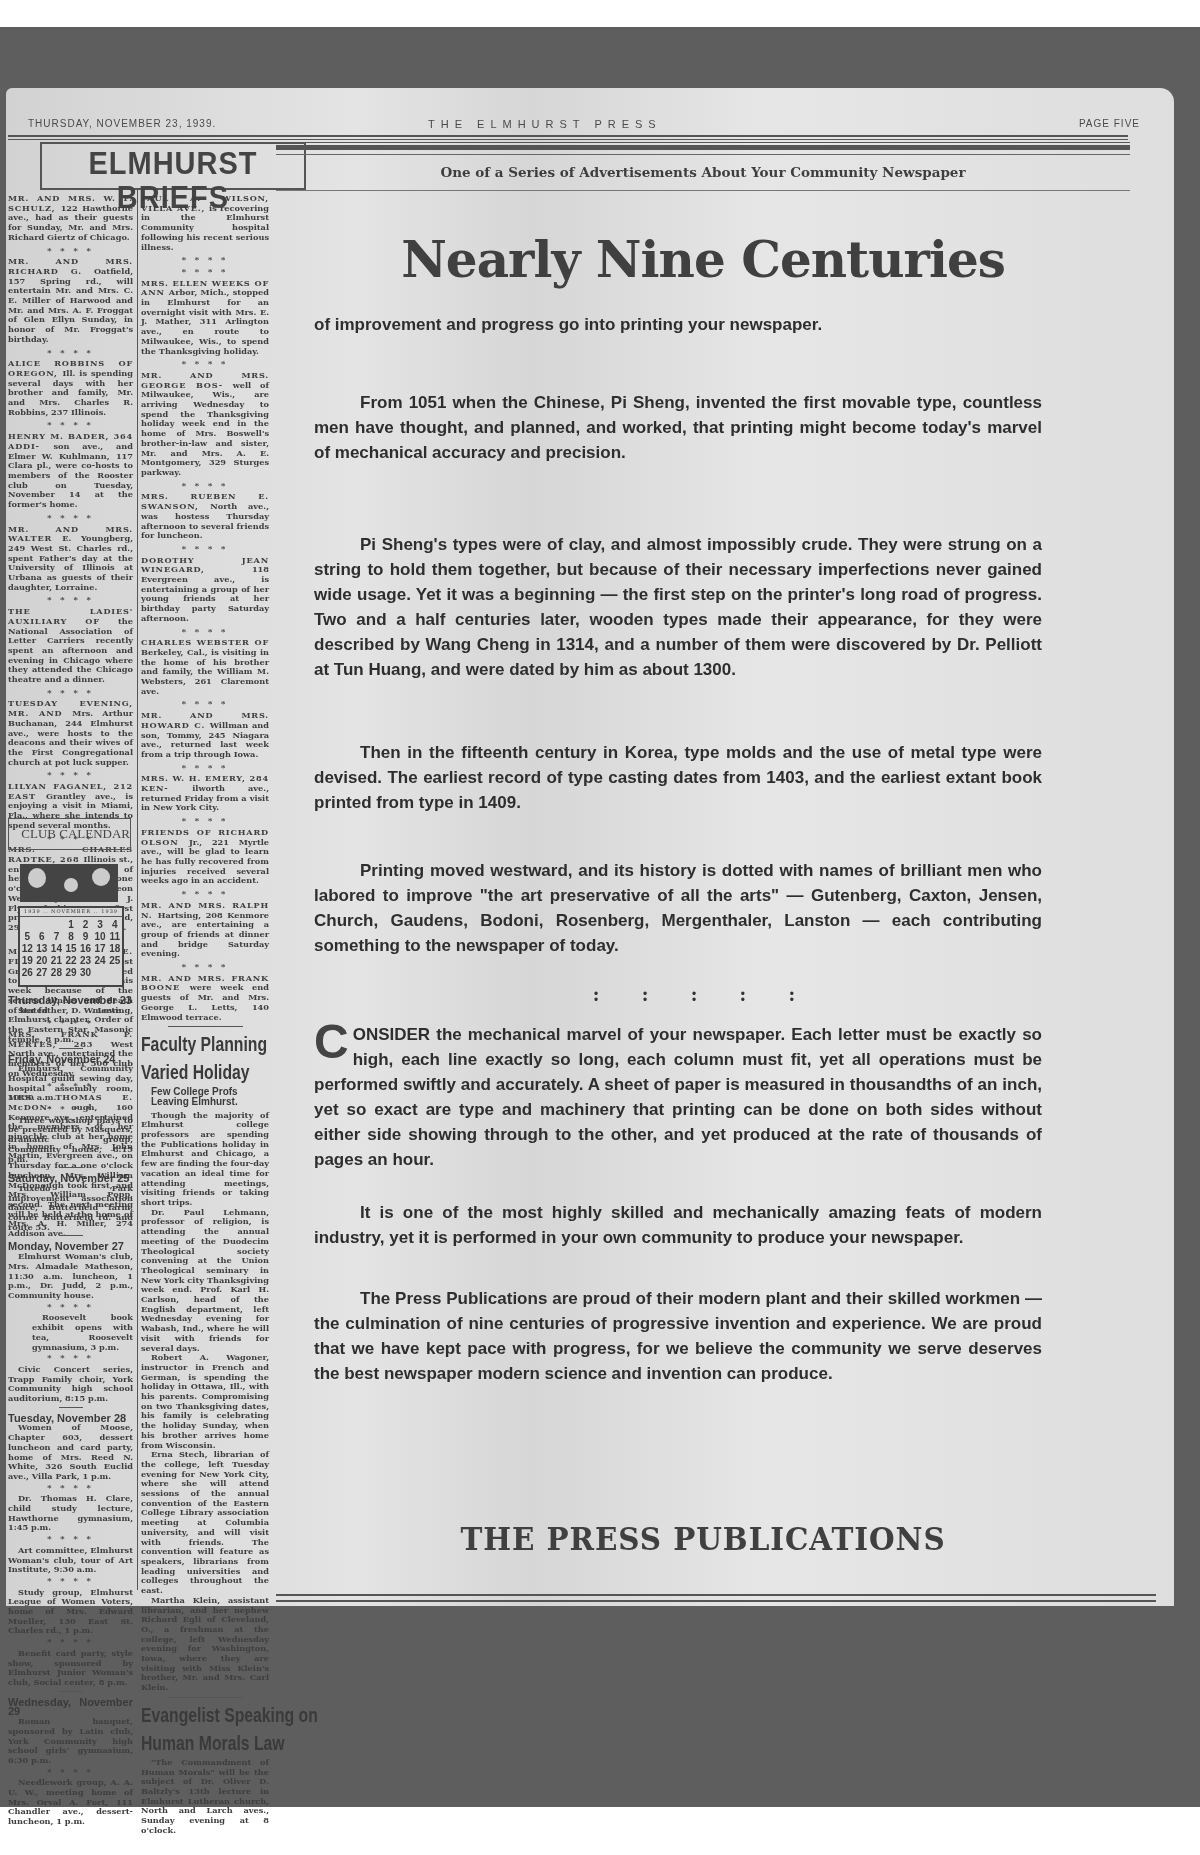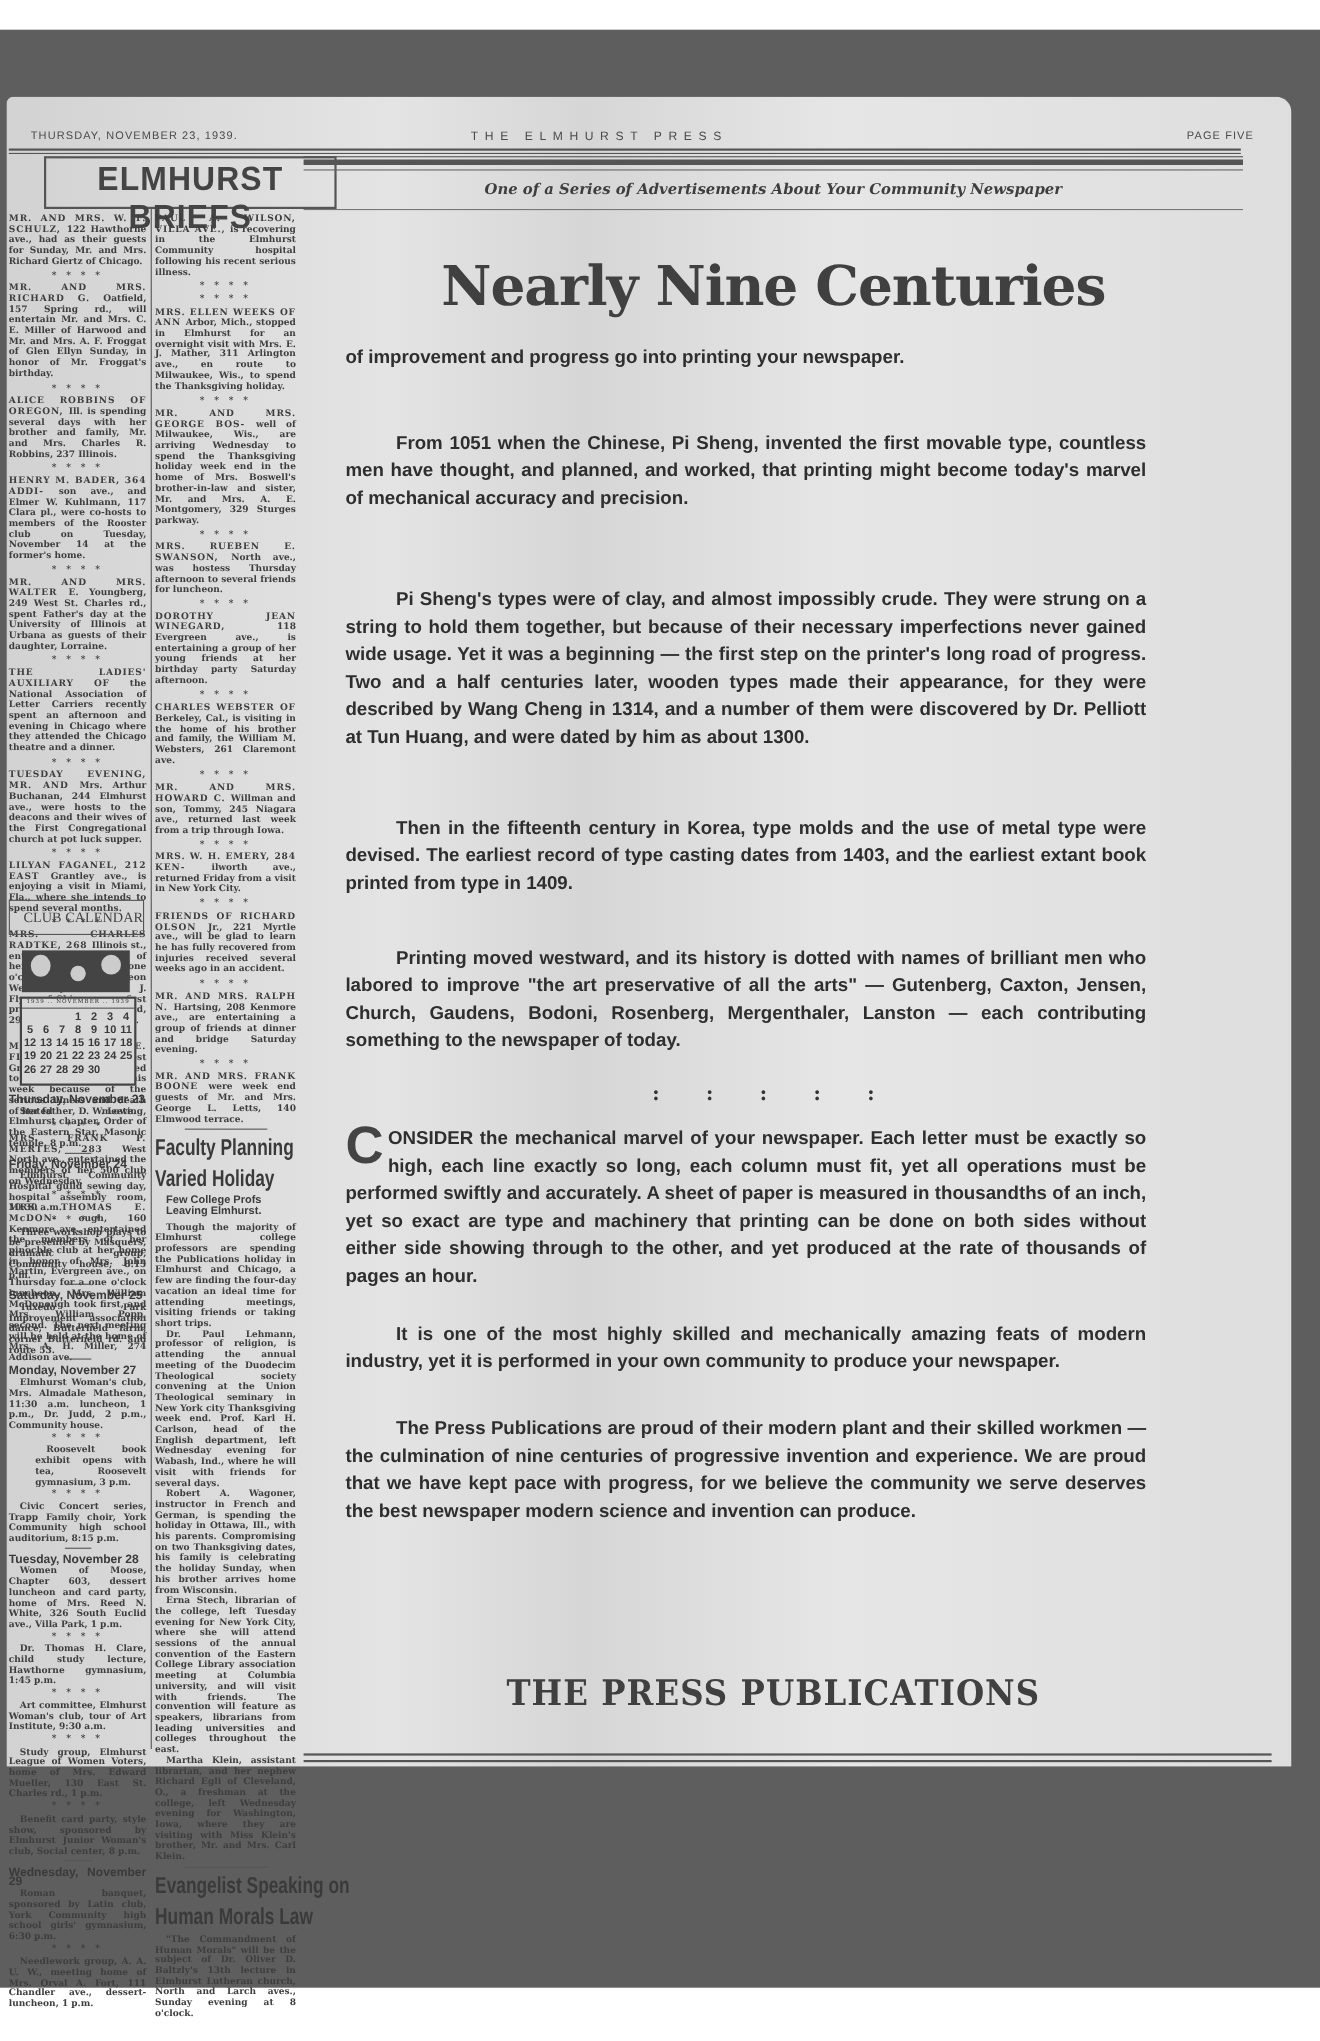--- a/index.html
+++ b/index.html
@@ -32,21 +32,21 @@
   .cal-events{position:absolute;left:0;top:848px;width:125px;}
   .cal-events .day{font-family:"Liberation Sans",sans-serif;font-size:11px;font-weight:bold;color:#3a3a3a;margin-top:6px;}
   .cal-events .sep{width:24px;margin:3px auto;border-top:1px solid #555;}
   .hd2{font-family:"Liberation Sans",sans-serif;font-size:21px;font-weight:bold;color:#3a3a3a;line-height:22px;transform:scaleX(0.75);transform-origin:left;white-space:nowrap;margin:6px 0 4px;}
   .sub2{font-family:"Liberation Sans",sans-serif;font-size:10px;font-weight:bold;color:#3a3a3a;margin-left:10px;}
   .shortrule{width:75px;margin:4px auto;border-top:1px solid #555;}
   .ad{position:absolute;left:276px;top:142px;width:854px;height:1440px;}
   .ad-rule{position:absolute;left:0;width:854px;}
   .r1{top:0;border-top:1px solid #555;border-bottom:5px solid #555;height:2px;}
   .r2{top:12px;border-top:1px solid #666;}
-  .tag{position:absolute;left:0;right:0;top:22px;text-align:center;font-family:"DejaVu Serif",serif;font-style:italic;font-weight:bold;font-size:13.5px;color:#3e3e3e;}
+  .tag{position:absolute;left:0;right:0;top:22px;text-align:center;font-family:"DejaVu Serif",serif;font-weight:bold;font-size:13.5px;color:#3e3e3e;}
   .thin{position:absolute;left:0;width:854px;border-top:1px solid #777;}
   .headline{position:absolute;left:0;right:0;top:88px;text-align:center;font-family:"DejaVu Serif",serif;font-weight:bold;font-size:50px;color:#404040;letter-spacing:-1px;}
   .body{position:absolute;left:38px;width:728px;font-family:"Liberation Sans",sans-serif;font-weight:bold;font-size:17px;line-height:25px;color:#2e2e2e;text-align:justify;transform-origin:left top;}
   .body p{margin:0;text-indent:46px;}
   .body p.noind{text-indent:0;}
   .dots{position:absolute;left:0;right:0;top:842px;text-align:center;font-size:18px;font-weight:bold;color:#333;letter-spacing:18px;}
   .dropcap{float:left;font-size:48px;line-height:40px;margin-right:4px;color:#444;font-family:"Liberation Sans",sans-serif;}
   .sig{position:absolute;left:0;right:0;top:1378px;text-align:center;font-family:"DejaVu Serif",serif;font-weight:bold;font-size:32px;color:#404040;letter-spacing:1px;transform:scaleX(0.92);}
   .r3{position:absolute;left:0;width:880px;top:1452px;border-top:2px solid #555;border-bottom:2px solid #555;height:4px;}
 </style>

